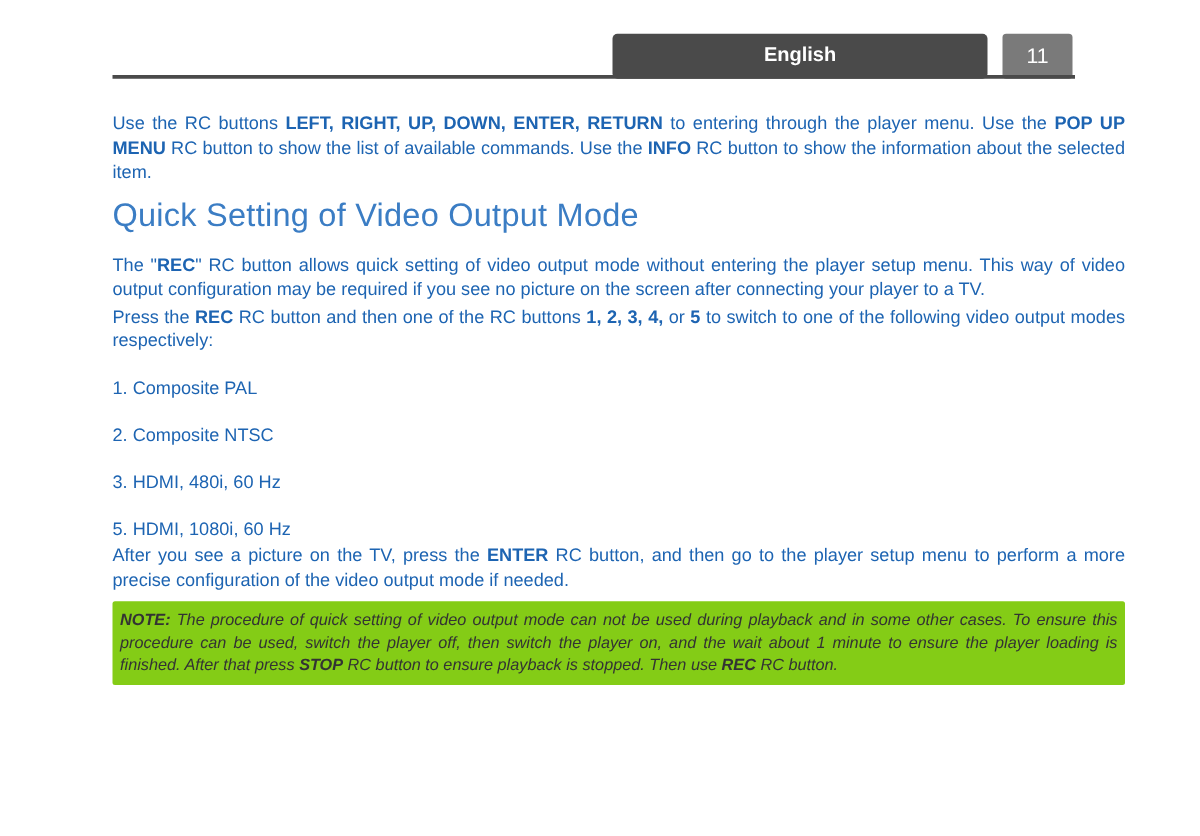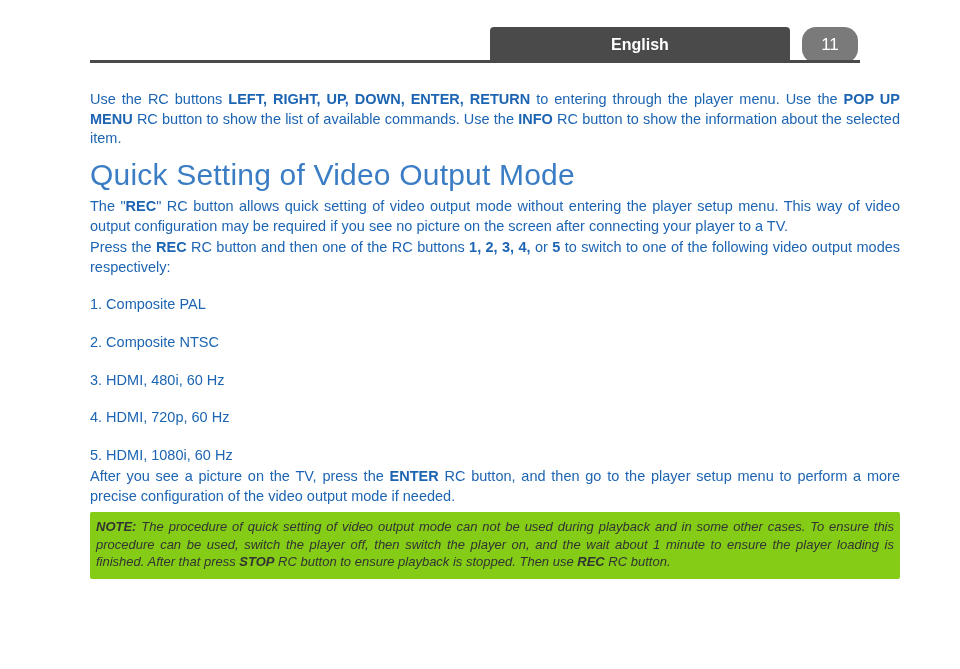--- a/index.html
+++ b/index.html
@@ -43,43 +43,43 @@
   right: 102px;
   top: 7px;
   width: 56px;
   height: 36px;
   background: #7a7a7a;
   color: #fff;
   display: flex;
   align-items: center;
   justify-content: center;
   font-size: 17px;
-  border-radius: 14px;
+  border-radius: 3px;
 }
 .header-line {
   position: absolute;
   top: 60px;
   left: 90px;
   right: 100px;
   height: 3px;
   background: #4a4a4a;
 }
 .content {
   padding-top: 90px;
   color: #1d64b2;
   font-size: 14.5px;
   line-height: 1.35;
   text-align: justify;
 }
 .content p { margin-bottom: 2px; }
 .heading {
-  font-size: 30px;
+  font-size: 26px;
   font-weight: 300;
   color: #3b7dc4;
-  margin: 6px 0 2px 0;
+  margin: 6px 0 14px 0;
   letter-spacing: 0.2px;
 }
 .note-box {
   background: #84cc16;
   color: #333;
   font-style: italic;
   padding: 6px 6px 8px 6px;
   margin-top: 6px;
   font-size: 13px;
   line-height: 1.35;
@@ -112,21 +112,20 @@
       <span>The "</span><span class="bold">REC</span><span>" RC button allows quick setting of video output mode without entering the player setup menu. This way of video output configuration may be required if you see no picture on the screen after connecting your player to a TV.</span>
     </p>
 
     <p>
       <span>Press the </span><span class="bold">REC</span><span> RC button and then one of the RC buttons </span><span class="bold">1, 2, 3, 4,</span><span> or </span><span class="bold">5</span><span> to switch to one of the following video output modes respectively:</span>
     </p>
 
     <p class="list-line">1. Composite PAL</p>
     <p class="list-line">2. Composite NTSC</p>
     <p class="list-line">3. HDMI, 480i, 60 Hz</p>
-    <p class="list-line">4. HDMI, 720p, 60 Hz</p>
     <p class="list-line">5. HDMI, 1080i, 60 Hz</p>
 
     <p>
       <span>After you see a picture on the TV, press the </span><span class="bold">ENTER</span><span> RC button, and then go to the player setup menu to perform a more precise configuration of the video output mode if needed.</span>
     </p>
 
     <div class="note-box">
       <span class="bold">NOTE:</span><span> The procedure of quick setting of video output mode can not be used during playback and in some other cases. To ensure this procedure can be used, switch the player off, then switch the player on, and the wait about 1 minute to ensure the player loading is finished. After that press </span><span class="bold">STOP</span><span> RC button to ensure playback is stopped. Then use </span><span class="bold">REC</span><span> RC button.</span>
     </div>
 

